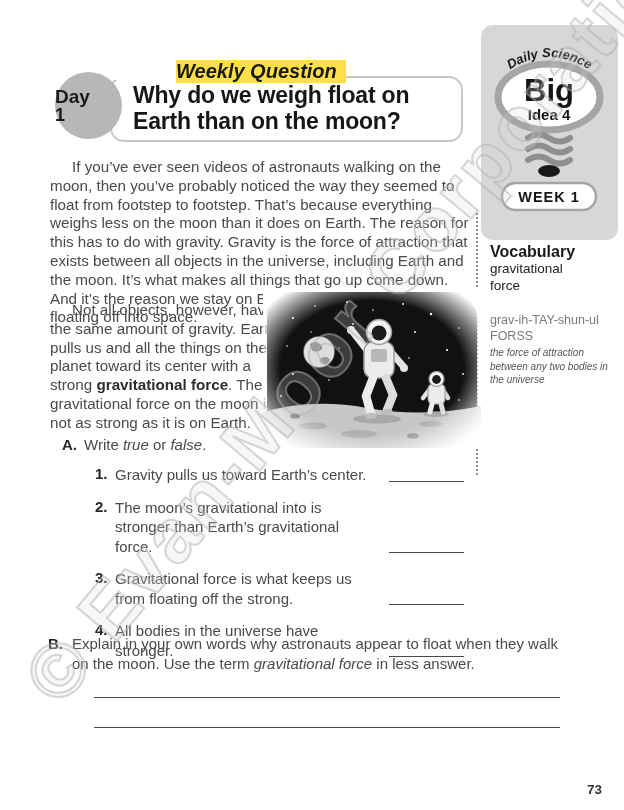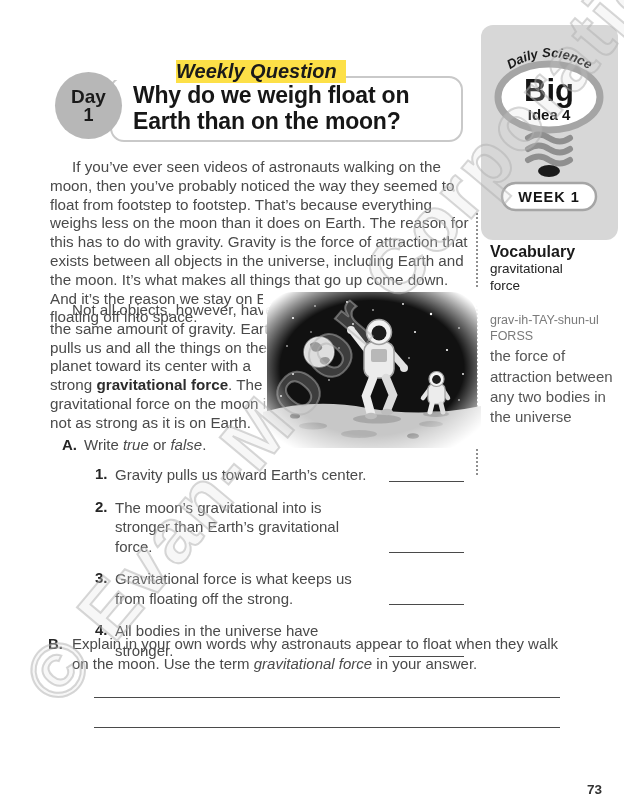--- a/index.html
+++ b/index.html
@@ -12,21 +12,21 @@
 
   
   .title-bubble {
     position:absolute; left:110px; top:76px; width:353px; height:66px;
     border:2px solid #c9c9c9; border-radius:14px;
   }
   .bubble-gap { position:absolute; left:112px; top:73px; width:146px; height:7px; background:#fff; }
   .day-circle {
     position:absolute; left:55px; top:72px; width:67px; height:67px;
     background:#b7b7b7; border-radius:50%;
-    display:flex; flex-direction:column; align-items:center; justify-content:center;
+    display:flex; flex-direction:column; justify-content:center;
     color:#1a1a1a; font-weight:800; line-height:1.0; z-index:3;
   }
   .day-circle .d1 { font-size:19px; }
   .day-circle .d2 { font-size:18px; }
   .weekly-q {
     position:absolute; left:133px; top:60px; z-index:2; background:#fde047; padding-right:9px;
     font-size:20px; font-style:italic; font-weight:700; color:#1a1a1a;margin-left:43px;
   }
   .main-title {
     position:absolute; left:133px; top:82px; z-index:2; width:325px;
@@ -35,21 +35,21 @@
 
   
   .badge-svg { position:absolute; left:481px; top:25px; }
 
   
   .vocab-rule { position:absolute; left:476px; top:213px; height:262px; border-left:2px dotted #8f8f8f; }
   .vocab { position:absolute; left:490px; top:243px; width:124px; color:#4a4a4a; }
   .vocab h3 { font-size:16px; font-weight:800; color:#1a1a1a; }
   .vocab .term { font-size:13.5px; font-weight:400; color:#222; line-height:1.25; margin-bottom:2px; }
   .vocab .pron { font-size:12.5px; color:#7a7a7a; line-height:1.3; margin-bottom:2px;margin-top:17px; }
-  .vocab .def  { font-size:15px; color:#555; line-height:1.35; }
+  .vocab .def  { font-size:10px; font-style:italic; color:#555; line-height:1.35; }
 
   
   .para { position:absolute; color:#4a4a4a; font-size:15.2px; line-height:18.8px; }
   .para1 { left:50px; top:158px; width:422px; text-indent:22px; }
   .para2 { left:50px; top:301px; width:243px; text-indent:22px; }
   .para b { color:#2d2d2d; }
 
   
   .illus { position:absolute; left:263px; top:288px; }
 
@@ -234,21 +234,21 @@
       <span class="qblank"></span>
     </div>
     <div class="qrow">
       <span class="qnum">4.</span>
       <span class="qtext">All bodies in the universe have stronger.</span>
       <span class="qblank"></span>
     </div>
   </div>
 
   <div class="secB">
-    <div class="btext"><span class="sec-letter">B.</span><span>Explain in your own words why astronauts appear to float when they walk on the moon. Use the term </span><span class="it">gravitational force</span><span> in your answer.</span></div>
+    <div class="btext"><span class="sec-letter">B.</span><span>Explain in your own words why astronauts appear to float when they walk on the moon. Use the term </span><span class="it">gravitational force</span><span> in less answer.</span></div>
     <div class="bline bline1"></div>
     <div class="bline bline2"></div>
   </div>
 
   <div class="footer-page">73</div>
 
   <div class="watermark">© Evan-Moor Corporation</div>
 
 </div>
 

